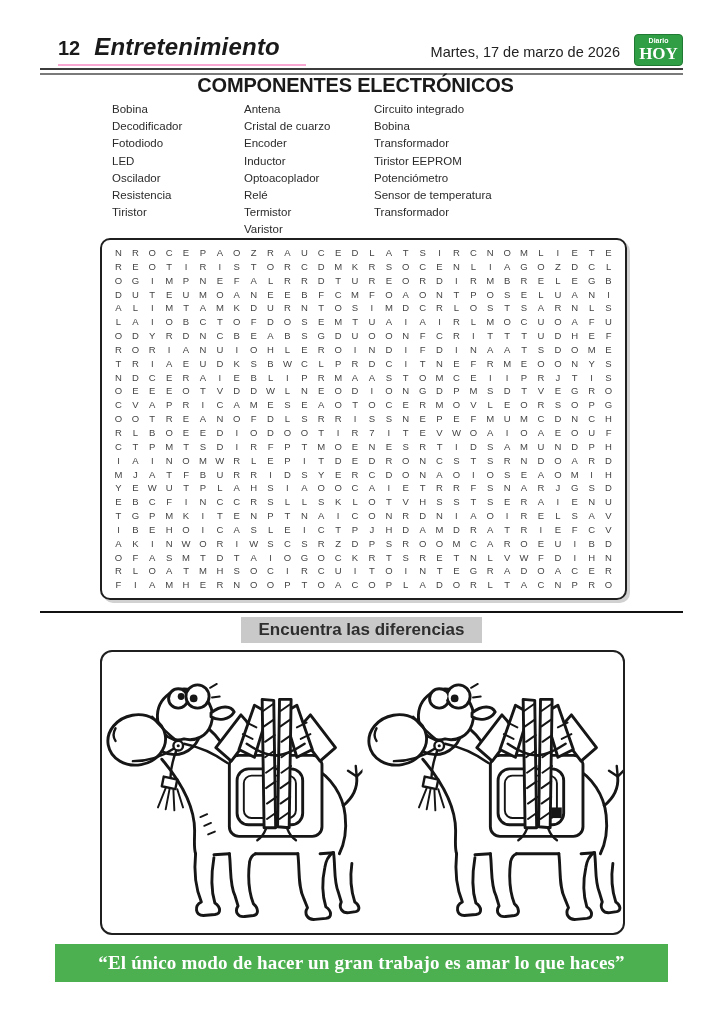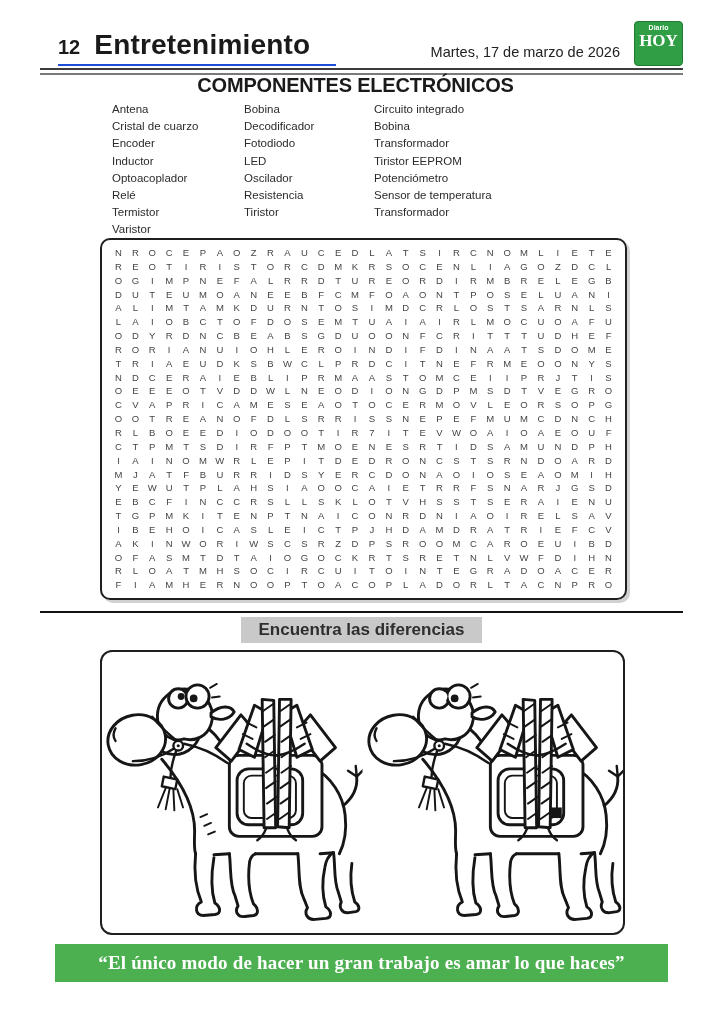--- a/index.html
+++ b/index.html
@@ -3,27 +3,27 @@
 <meta charset="utf-8">
 <style>
   html,body{margin:0;padding:0;}
   body{
     width:723px;height:1024px;position:relative;background:#ffffff;
     font-family:"Liberation Sans",sans-serif;color:#1a1a1a;overflow:hidden;
   }
   
   .header{position:absolute;left:40px;right:40px;top:34px;height:32px;display:flex;align-items:flex-end;}
   .header-left{display:flex;align-items:baseline;gap:14px;margin-left:18px;
-    border-bottom:2px solid #1d4ed8;padding:0 26px 3px 0;}
+    border-bottom:2px solid #f9a8d4;padding:0 26px 3px 0;}
   .page-number{font-size:20px;font-weight:bold;}
-  .section-title{font-size:28px;font-weight:bold;letter-spacing:.2px;}
+  .section-title{font-size:24px;font-weight:bold;font-style:italic;letter-spacing:.2px;}
   .header-spacer{flex:1;}
   .date{font-size:14.5px;color:#222;padding-bottom:6px;margin-right:14px;}
   .logo{width:47px;background:#2f9e44;border:1px solid #20ište7a30;border:1px solid #217a33;border-radius:4px;
-    color:#fff;text-align:center;padding:2px 0 16px;line-height:1;}
+    color:#fff;text-align:center;padding:2px 0 3px;line-height:1;}
   .logo-small{font-size:7px;font-weight:bold;display:block;margin-bottom:1px;}
   .logo-main{font-size:17px;font-weight:bold;font-family:"Liberation Serif",serif;display:block;}
   .rule{position:absolute;left:40px;right:40px;top:68px;height:3px;
     border-top:2px solid #3c3c3c;border-bottom:2px solid #7a7a7a;}
   
   .puzzle-title{position:absolute;left:0;right:12px;top:74px;text-align:center;
     font-size:20px;font-weight:bold;letter-spacing:-.2px;}
   
   .word-list{position:absolute;left:112px;top:101px;display:grid;
     grid-template-columns:132px 130px 130px 160px;}
@@ -135,37 +135,37 @@
     <span class="logo-small">Diario</span>
     <span class="logo-main">HOY</span>
   </div>
 </div>
 <div class="rule"></div>
 
 <div class="puzzle-title">COMPONENTES ELECTRÓNICOS</div>
 
 <div class="word-list">
   <div class="word-col">
+      <div class="word">Bobina</div>
+      <div class="word">Decodificador</div>
+      <div class="word">Fotodiodo</div>
+      <div class="word">LED</div>
+      <div class="word">Oscilador</div>
+      <div class="word">Resistencia</div>
+      <div class="word">Tiristor</div>
+    </div>
+  <div class="word-col">
       <div class="word">Antena</div>
       <div class="word">Cristal de cuarzo</div>
       <div class="word">Encoder</div>
       <div class="word">Inductor</div>
       <div class="word">Optoacoplador</div>
       <div class="word">Relé</div>
       <div class="word">Termistor</div>
       <div class="word">Varistor</div>
-    </div>
-  <div class="word-col">
-      <div class="word">Bobina</div>
-      <div class="word">Decodificador</div>
-      <div class="word">Fotodiodo</div>
-      <div class="word">LED</div>
-      <div class="word">Oscilador</div>
-      <div class="word">Resistencia</div>
-      <div class="word">Tiristor</div>
     </div>
   <div class="word-col">
       <div class="word">Circuito integrado</div>
       <div class="word">Bobina</div>
       <div class="word">Transformador</div>
       <div class="word">Tiristor EEPROM</div>
       <div class="word">Potenciómetro</div>
       <div class="word">Sensor de temperatura</div>
       <div class="word">Transformador</div>
     </div>

